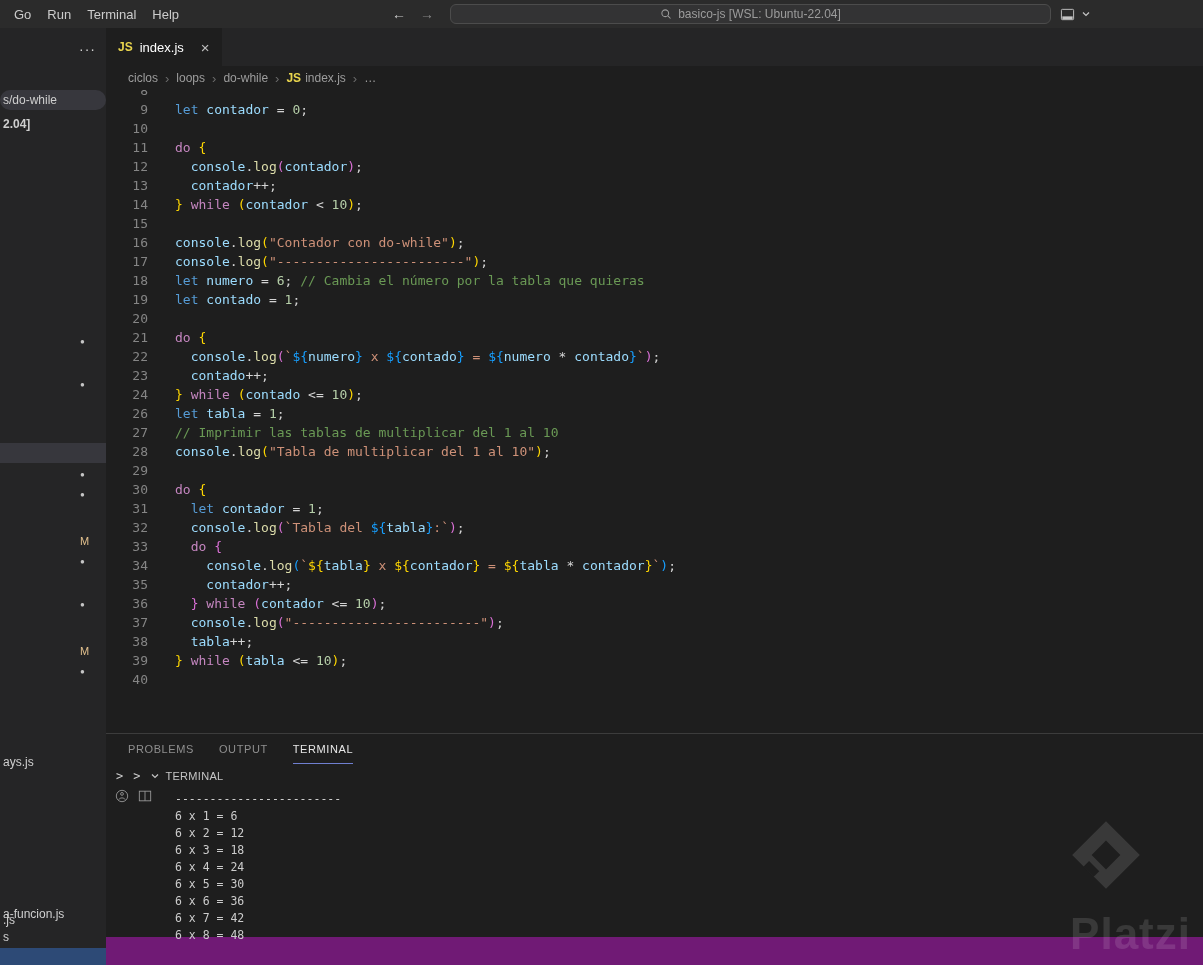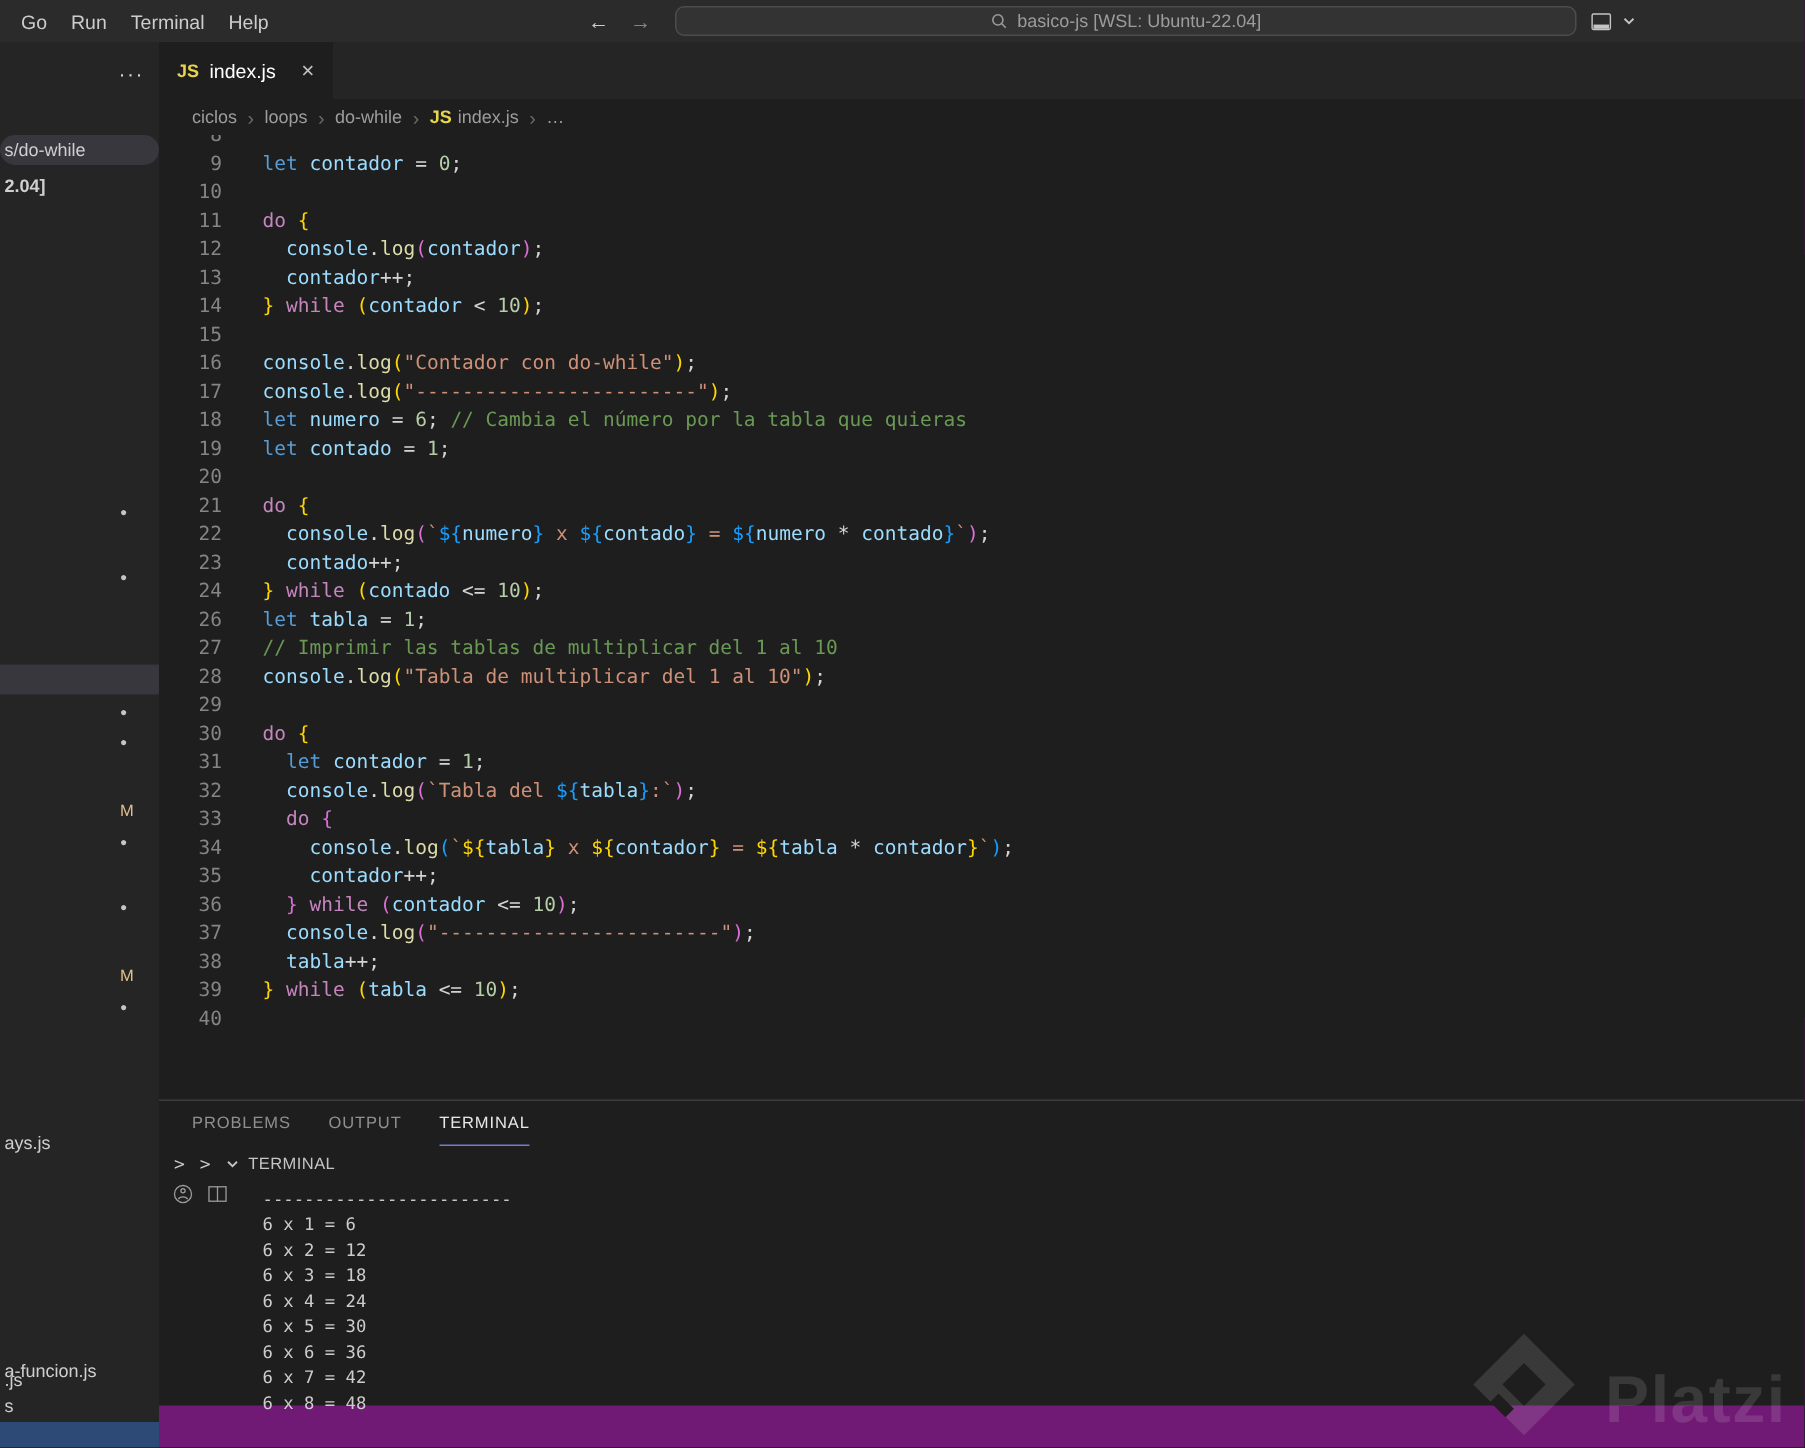--- a/index.html
+++ b/index.html
@@ -60,21 +60,21 @@
         border-bottom:1px solid transparent;}
   .ptab.active{color:#e7e7e7;border-bottom-color:#6f7fd0;}
   .term-head{display:flex;align-items:center;gap:10px;padding-left:10px;margin-top:3px;height:18px;}
   .chev{font-family:"DejaVu Sans Mono",monospace;font-size:12px;color:#cccccc;}
   .term-label{display:flex;align-items:center;gap:5px;font-size:11px;color:#c5c5c5;letter-spacing:.3px;}
   .term-icons{position:absolute;left:9px;top:55px;display:flex;gap:9px;}
   .tlines{position:absolute;left:69px;top:57px;font-family:"DejaVu Sans Mono",monospace;
           font-size:11.5px;line-height:17px;color:#cccccc;white-space:pre;}
 
   
-  .watermark{position:absolute;right:12px;bottom:6px;display:flex;align-items:flex-end;gap:18px;z-index:7;}
+  .watermark{position:absolute;right:12px;bottom:6px;display:flex;align-items:flex-start;gap:18px;z-index:7;flex-direction:column;}
   .wm-text{font-size:44px;font-weight:600;color:rgba(255,255,255,.12);letter-spacing:1px;}
 </style>
 </head>
 <body>
 
 <div class="app">
 
   <div class="titlebar">
     <div class="menus" id="menus">
         <div class="menu-item">Go</div>

